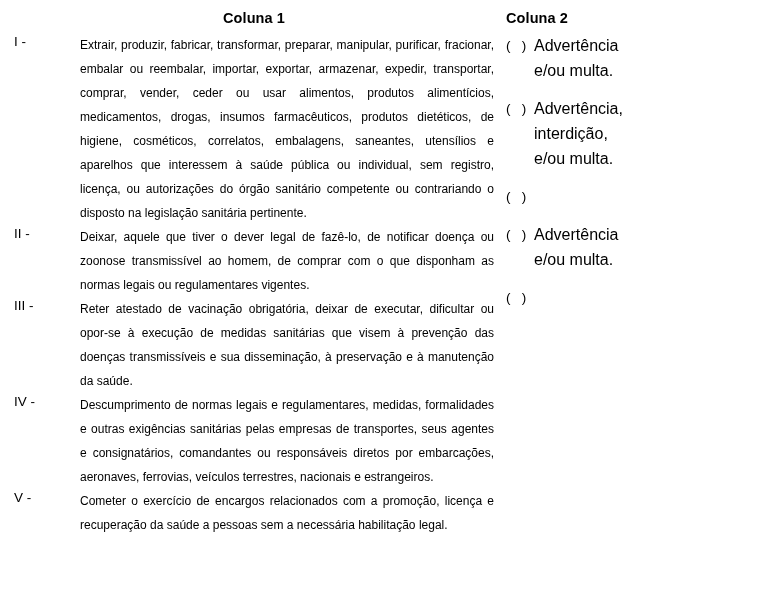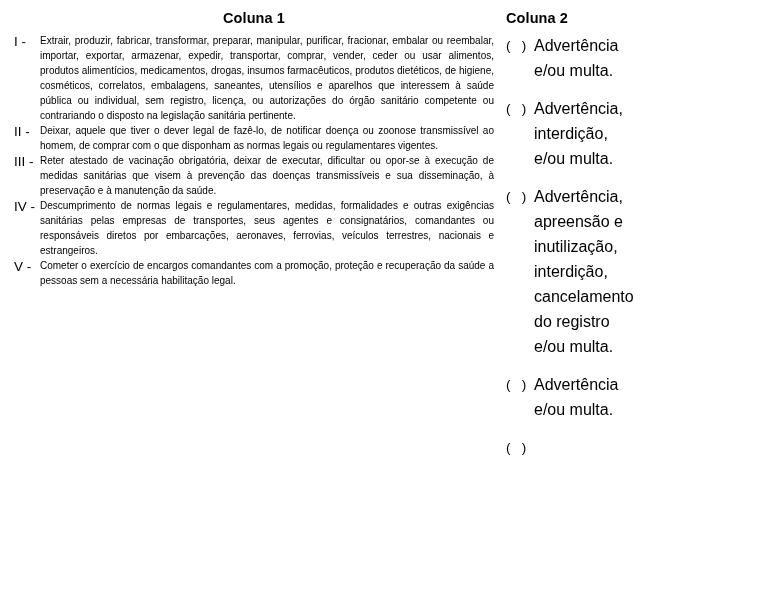--- a/index.html
+++ b/index.html
@@ -52,25 +52,26 @@
   }
   .item-num {
     flex: 0 0 26px;
     font-size: 13.5px;
     line-height: 17.4px;
     text-align: left;
     white-space: nowrap;
   }
   .item-text {
     flex: 1 1 auto;
-    font-size: 10px;
-    line-height: 15px;
+    font-size: 12px;
+    line-height: 24px;
     text-align: justify;
     text-justify: inter-word;
     hyphens: none;
+    margin-left: 40px;
   }
   
   .option {
     display: flex;
     align-items: flex-start;
     margin-bottom: 13px;
   }
   .option-mark {
     flex: 0 0 28px;
     font-size: 13.5px;
@@ -107,40 +108,39 @@
         <div class="item-text">Reter atestado de vacinação obrigatória, deixar de executar, dificultar ou opor-se à execução de medidas sanitárias que visem à prevenção das doenças transmissíveis e sua disseminação, à preservação e à manutenção da saúde.</div>
       </div>
 
       <div class="item">
         <div class="item-num">IV -</div>
         <div class="item-text">Descumprimento de normas legais e regulamentares, medidas, formalidades e outras exigências sanitárias pelas empresas de transportes, seus agentes e consignatários, comandantes ou responsáveis diretos por embarcações, aeronaves, ferrovias, veículos terrestres, nacionais e estrangeiros.</div>
       </div>
 
       <div class="item">
         <div class="item-num">V -</div>
-        <div class="item-text">Cometer o exercício de encargos comandantes com a promoção, proteção e recuperação da saúde a pessoas sem a necessária habilitação legal.</div>
+        <div class="item-text">Cometer o exercício de encargos relacionados com a promoção, licença e recuperação da saúde a pessoas sem a necessária habilitação legal.</div>
       </div>
     </div>
 
     <div class="col-right">
       <div class="col-heading right">Coluna 2</div>
 
       <div class="option">
         <div class="option-mark">(   )</div>
         <div class="option-text">Advertência e/ou multa.</div>
       </div>
 
       <div class="option">
         <div class="option-mark">(   )</div>
         <div class="option-text">Advertência, interdição, e/ou multa.</div>
       </div>
 
       <div class="option">
         <div class="option-mark">(   )</div>
-        <div class="option-text">Advertência, apreensão e inutilização, interdição, cancelamento do registro e/ou multa.</div>
       </div>
 
       <div class="option">
         <div class="option-mark">(   )</div>
         <div class="option-text">Advertência e/ou multa.</div>
       </div>
 
       <div class="option">
         <div class="option-mark">(   )</div>
       </div>

